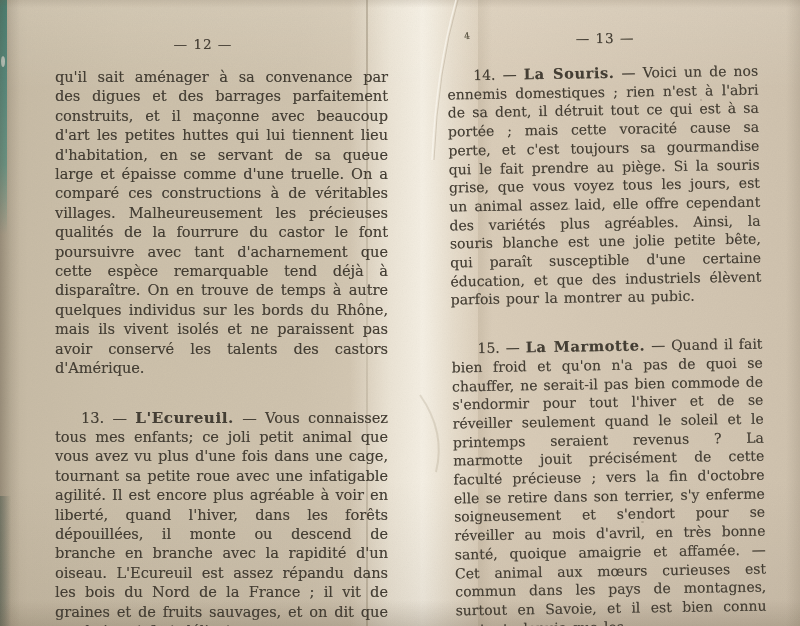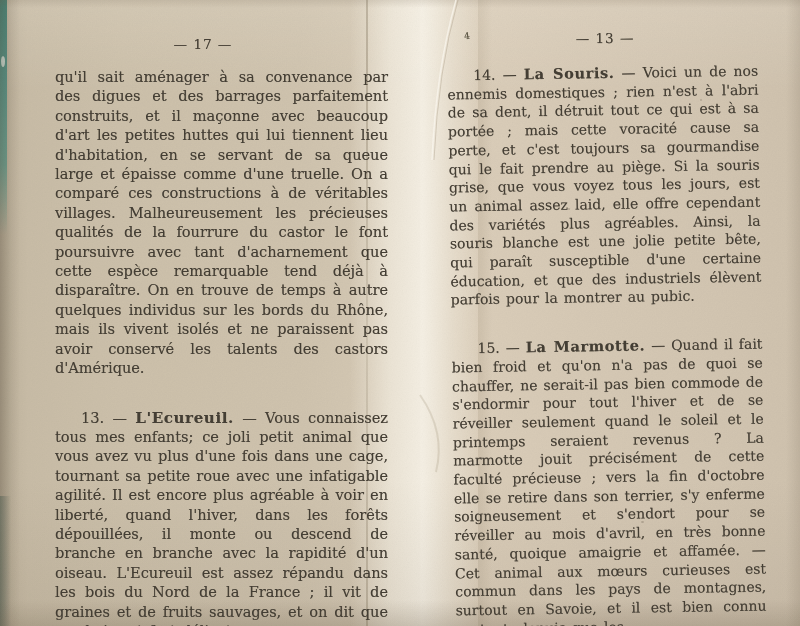--- a/index.html
+++ b/index.html
@@ -78,21 +78,21 @@
   <path d="M458,0 Q438,70 434,160" stroke="rgba(160,146,122,0.35)" stroke-width="1" fill="none"></path>
   <path d="M420,395 Q446,432 436,472" stroke="rgba(150,135,110,0.22)" stroke-width="2" fill="none"></path>
 </svg>
 
 <div class="layer speck" style="left:322px;top:113px;width:3px;height:3px;background:rgba(92,82,64,0.55);"></div>
 <div class="layer speck" style="left:138px;top:266px;width:2px;height:2px;background:rgba(92,82,64,0.35);"></div>
 <div class="layer speck" style="left:568px;top:208px;width:2px;height:2px;background:rgba(92,82,64,0.3);"></div>
 <div class="layer speck" style="left:641px;top:521px;width:3px;height:2px;background:rgba(92,82,64,0.28);"></div>
 <div class="layer speck" style="left:700px;top:99px;width:2px;height:2px;background:rgba(92,82,64,0.25);"></div>
 
-<div class="pg-header ink header-left">— 17 —</div>
+<div class="pg-header ink header-left">— 12 —</div>
 
 <div class="body-block body-left ink">
   <p class="para"><span>qu'il sait aménager à sa convenance par des digues et des barrages parfaitement construits, et il maçonne avec beaucoup d'art les petites huttes qui lui tiennent lieu d'habitation, en se servant de sa queue large et épaisse comme d'une truelle. On a comparé ces constructions à de véritables villages. Malheureusement les précieuses qualités de la fourrure du castor le font poursuivre avec tant d'acharnement que cette espèce remarquable tend déjà à disparaître. On en trouve de temps à autre quelques individus sur les bords du Rhône, mais ils vivent isolés et ne paraissent pas avoir conservé les talents des castors d'Amérique.</span></p>
   <p class="para numbered"><span class="sec-num">13. — </span><span class="sec-title">L'Ecureuil.</span><span> — Vous connaissez tous mes enfants; ce joli petit animal que vous avez vu plus d'une fois dans une cage, tournant sa petite roue avec une infatigable agilité. Il est encore plus agréable à voir en liberté, quand l'hiver, dans les forêts dépouillées, il monte ou descend de branche en branche avec la rapidité d'un oiseau. L'Ecureuil est assez répandu dans les bois du Nord de la France ; il vit de graines et de fruits sauvages, et on dit que sa chair est fort délicate.</span></p>
 </div>
 
 <div class="sig-mark ink">4</div>
 <div class="pg-header ink header-right">— 13 —</div>
 
 <div class="body-block body-right ink">

